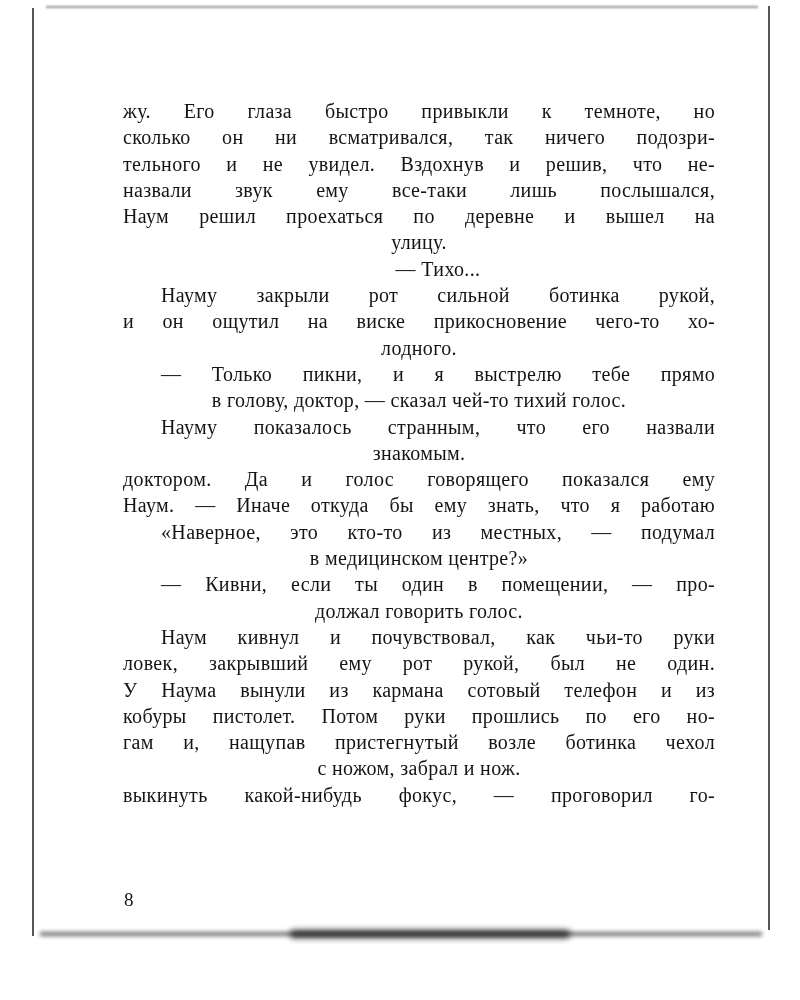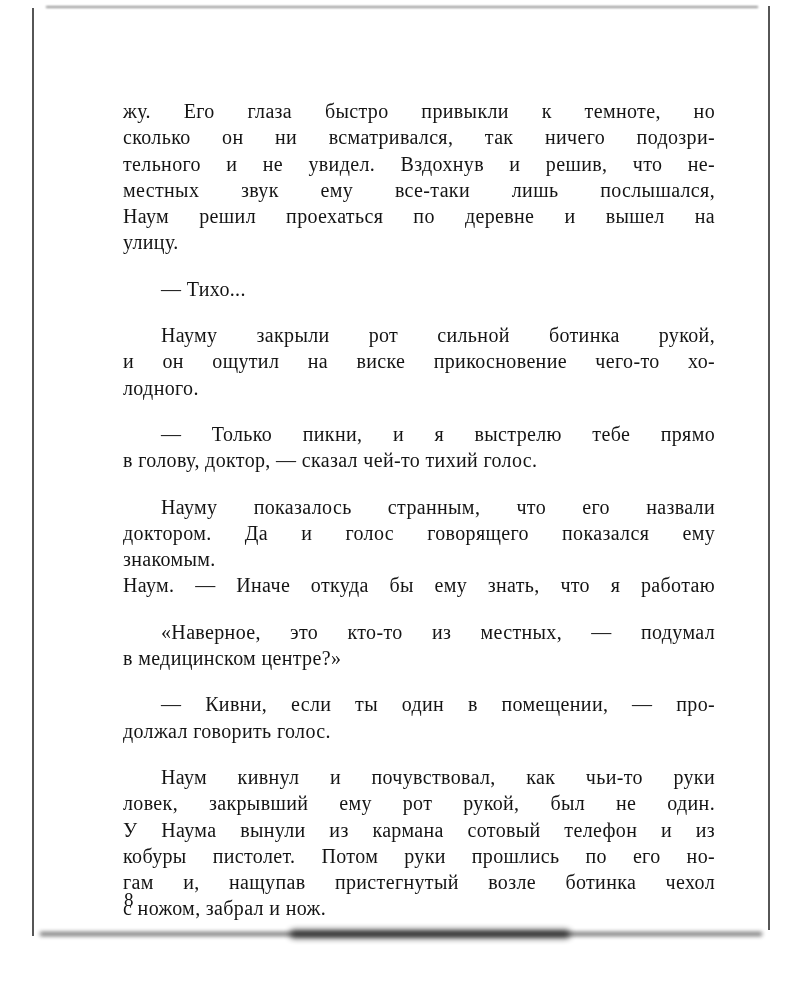--- a/index.html
+++ b/index.html
@@ -61,29 +61,28 @@
     position: absolute;
     left: 123px;
     top: 98px;
     width: 592px;
     font-size: 20px;
     line-height: 26.3px;
     color: #141414;
     letter-spacing: 0.35px;
   }
   .line {
-    text-align: left;
+    text-align: center;
   }
   .line.fill {
     text-align: justify;
     text-align-last: justify;
   }
   .line.indent {
     text-indent: 38px;
-    margin-top: 20px;
   }
   .page-number {
     position: absolute;
     left: 124px;
     top: 889px;
     font-size: 19px;
     color: #141414;
     letter-spacing: 0.5px;
   }
 </style>
@@ -94,39 +93,40 @@
   <div class="scan-edge edge-top"></div>
   <div class="scan-edge edge-left"></div>
   <div class="scan-edge edge-right"></div>
   <div class="scan-edge edge-bottom"></div>
   <div class="scan-edge edge-bottom-blob"></div>
 
   <div class="page-text">
       <div class="line fill">жу. Его глаза быстро привыкли к темноте, но</div>
       <div class="line fill">сколько он ни всматривался, так ничего подозри-</div>
       <div class="line fill">тельного и не увидел. Вздохнув и решив, что не-</div>
-      <div class="line fill">местных звук ему все-таки лишь послышался,</div>
+      <div class="line fill">назвали звук ему все-таки лишь послышался,</div>
       <div class="line fill">Наум решил проехаться по деревне и вышел на</div>
       <div class="line">улицу.</div>
       <div class="line indent">— Тихо...</div>
       <div class="line indent fill">Науму закрыли рот сильной ботинка рукой,</div>
       <div class="line fill">и он ощутил на виске прикосновение чего-то хо-</div>
       <div class="line">лодного.</div>
       <div class="line indent fill">— Только пикни, и я выстрелю тебе прямо</div>
       <div class="line">в голову, доктор, — сказал чей-то тихий голос.</div>
       <div class="line indent fill">Науму показалось странным, что его назвали</div>
+      <div class="line">знакомым.</div>
       <div class="line fill">доктором. Да и голос говорящего показался ему</div>
-      <div class="line">знакомым.</div>
       <div class="line fill">Наум. — Иначе откуда бы ему знать, что я работаю</div>
       <div class="line indent fill">«Наверное, это кто-то из местных, — подумал</div>
       <div class="line">в медицинском центре?»</div>
       <div class="line indent fill">— Кивни, если ты один в помещении, — про-</div>
       <div class="line">должал говорить голос.</div>
       <div class="line indent fill">Наум кивнул и почувствовал, как чьи-то руки</div>
       <div class="line fill">ловек, закрывший ему рот рукой, был не один.</div>
       <div class="line fill">У Наума вынули из кармана сотовый телефон и из</div>
       <div class="line fill">кобуры пистолет. Потом руки прошлись по его но-</div>
       <div class="line fill">гам и, нащупав пристегнутый возле ботинка чехол</div>
       <div class="line">с ножом, забрал и нож.</div>
+      <div class="line fill">выкинуть какой-нибудь фокус, — проговорил го-</div>
     </div>
 
   <div class="page-number">8</div>
 </div>
 
 </body></html>

